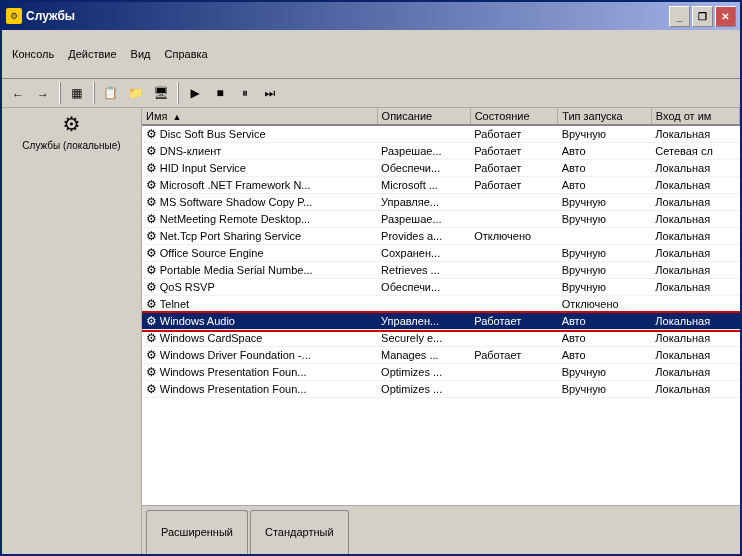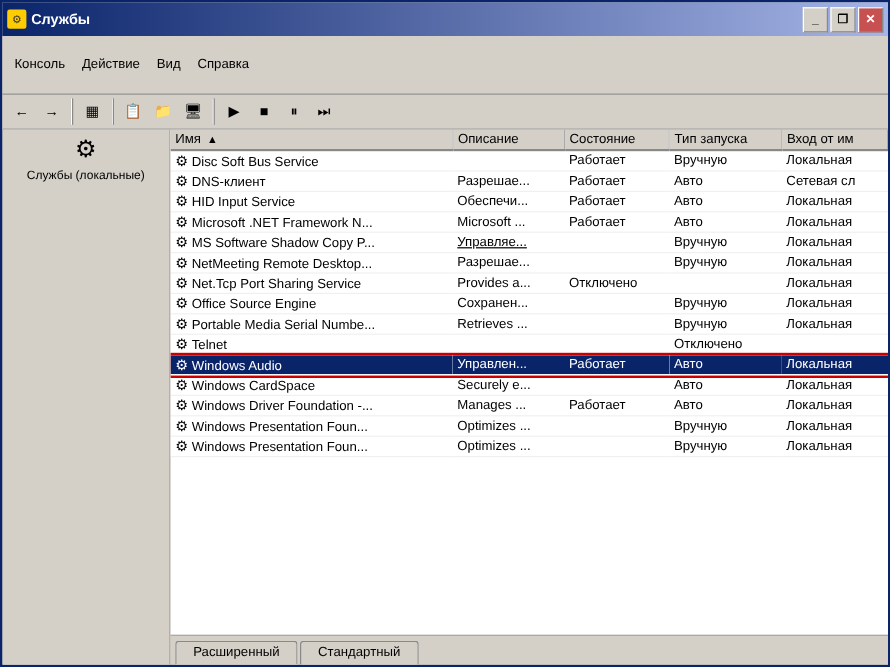--- a/index.html
+++ b/index.html
@@ -202,21 +202,21 @@
 
     .tabs-bar {
       background: #d4d0c8;
       padding: 4px 4px 0;
       border-top: 1px solid #aaa;
       display: flex;
       gap: 0;
     }
 
     .tab {
-      padding: 3px 14px;
+      padding: 15px 14px;
       background: #d4d0c8;
       border: 1px solid #888;
       border-bottom: none;
       cursor: pointer;
       font-size: 11px;
       border-top-left-radius: 3px;
       border-top-right-radius: 3px;
       margin-right: 2px;
       position: relative;
     }
@@ -321,21 +321,21 @@
               </tr>
               <tr>
                 <td style="max-width: 200px; overflow: hidden; text-overflow: ellipsis;"><span style="font-size: 12px; margin-right: 3px;">⚙</span><span>Microsoft .NET Framework N...</span></td>
                 <td style="max-width: 100px; overflow: hidden; text-overflow: ellipsis;">Microsoft ...</td>
                 <td>Работает</td>
                 <td>Авто</td>
                 <td>Локальная</td>
               </tr>
               <tr>
                 <td style="max-width: 200px; overflow: hidden; text-overflow: ellipsis;"><span style="font-size: 12px; margin-right: 3px;">⚙</span><span>MS Software Shadow Copy P...</span></td>
-                <td style="max-width: 100px; overflow: hidden; text-overflow: ellipsis; text-decoration: underline;">Управляе...</td>
+                <td style="max-width: 100px; overflow: hidden; text-overflow: ellipsis;">Управляе...</td>
                 <td></td>
                 <td>Вручную</td>
                 <td>Локальная</td>
               </tr>
               <tr>
                 <td style="max-width: 200px; overflow: hidden; text-overflow: ellipsis;"><span style="font-size: 12px; margin-right: 3px;">⚙</span><span>NetMeeting Remote Desktop...</span></td>
                 <td style="max-width: 100px; overflow: hidden; text-overflow: ellipsis;">Разрешае...</td>
                 <td></td>
                 <td>Вручную</td>
                 <td>Локальная</td>
@@ -350,20 +350,27 @@
               <tr>
                 <td style="max-width: 200px; overflow: hidden; text-overflow: ellipsis;"><span style="font-size: 12px; margin-right: 3px;">⚙</span><span>Office Source Engine</span></td>
                 <td style="max-width: 100px; overflow: hidden; text-overflow: ellipsis;">Сохранен...</td>
                 <td></td>
                 <td>Вручную</td>
                 <td>Локальная</td>
               </tr>
               <tr>
                 <td style="max-width: 200px; overflow: hidden; text-overflow: ellipsis;"><span style="font-size: 12px; margin-right: 3px;">⚙</span><span>Portable Media Serial Numbe...</span></td>
                 <td style="max-width: 100px; overflow: hidden; text-overflow: ellipsis;">Retrieves ...</td>
+                <td></td>
+                <td>Вручную</td>
+                <td>Локальная</td>
+              </tr>
+              <tr>
+                <td style="max-width: 200px; overflow: hidden; text-overflow: ellipsis;"><span style="font-size: 12px; margin-right: 3px;">⚙</span><span>QoS RSVP</span></td>
+                <td style="max-width: 100px; overflow: hidden; text-overflow: ellipsis;">Обеспечи...</td>
                 <td></td>
                 <td>Вручную</td>
                 <td>Локальная</td>
               </tr>
               <tr>
                 <td style="max-width: 200px; overflow: hidden; text-overflow: ellipsis;"><span style="font-size: 12px; margin-right: 3px;">⚙</span><span>Telnet</span></td>
                 <td style="max-width: 100px; overflow: hidden; text-overflow: ellipsis;"></td>
                 <td></td>
                 <td>Отключено</td>
                 <td></td>

